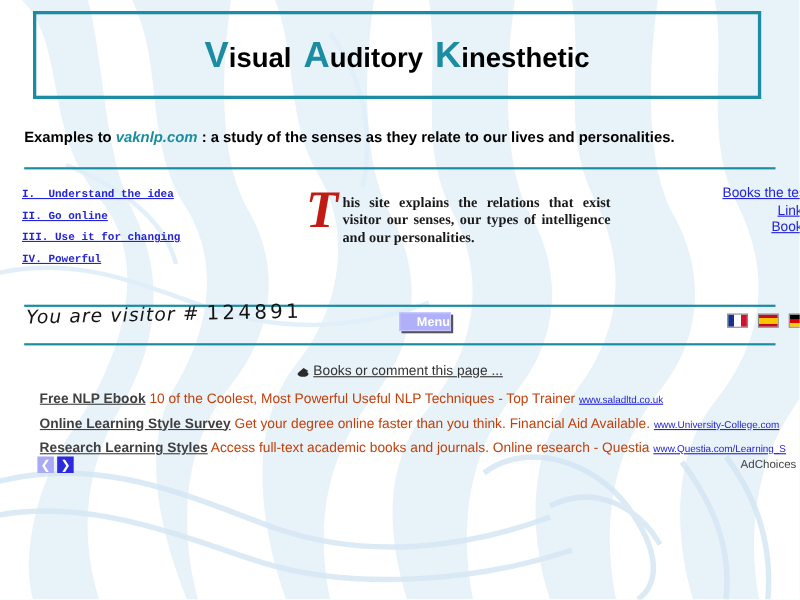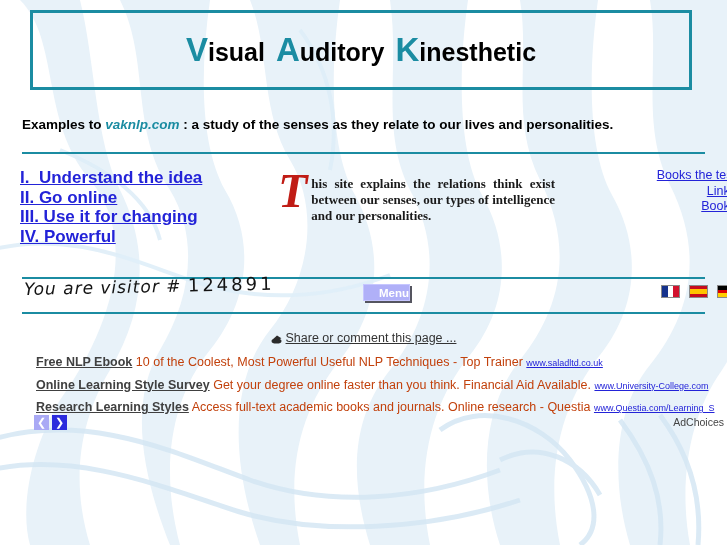--- a/index.html
+++ b/index.html
@@ -88,26 +88,27 @@
 
   
   .nav-list {
     position: absolute;
     left: 20px;
     top: 168px;
     width: 230px;
   }
   .nav-list a {
     display: block;
-    font-size: 17px;
+    font-size: 10px;
     font-weight: bold;
     color: #2323d8;
     text-decoration: underline;
     line-height: 19.5px;
     white-space: pre;
+    font-family: Liberation Mono, monospace;
   }
 
   .intro {
     position: absolute;
     left: 278px;
     top: 176px;
     width: 277px;
     font-family: "Liberation Serif", serif;
     font-size: 13px;
     font-weight: bold;
@@ -337,21 +338,21 @@
   <div class="rule" id="rule-top"></div>
 
   <div class="nav-list">
     <a href="#">I.  Understand the idea</a>
     <a href="#">II. Go online</a>
     <a href="#">III. Use it for changing</a>
     <a href="#">IV. Powerful</a>
   </div>
 
   <div class="intro">
-    <span class="dropcap">T</span><span>his site explains the relations think exist between our senses, our types of intelligence and our personalities.</span>
+    <span class="dropcap">T</span><span>his site explains the relations that exist visitor our senses, our types of intelligence and our personalities.</span>
   </div>
 
   <div class="side-links">
     <a href="#">Books the test</a>
     <a href="#">Links</a>
     <a href="#">Books</a>
   </div>
 
   <div class="rule" id="rule-mid"></div>
 
@@ -366,21 +367,21 @@
     <span class="flag flag-es"></span>
     <span class="flag flag-de"></span>
   </div>
 
   <div class="rule" id="rule-bot"></div>
 
   <div class="share-row">
     <span class="share-link"><svg class="share-icon" width="11" height="9" viewBox="0 0 11 9" xmlns="http://www.w3.org/2000/svg">
           <ellipse cx="5.5" cy="6" rx="5" ry="2.6" fill="#2b2b2b"></ellipse>
           <path d="M1.6,4.5 L6,0.6 L10.4,3.2 L5.8,5.6 Z" fill="#2b2b2b"></path>
-        </svg><span>Share or comment this page ...</span></span>
+        </svg><span>Books or comment this page ...</span></span>
   </div>
 
   <div class="ads">
     <div class="ad-row">
       <span class="ad-title">Free NLP Ebook</span>
       <span class="ad-desc">10 of the Coolest, Most Powerful Useful NLP Techniques - Top Trainer</span>
       <span class="ad-url">www.saladltd.co.uk</span>
     </div>
     <div class="ad-row">
       <span class="ad-title">Online Learning Style Survey</span>

